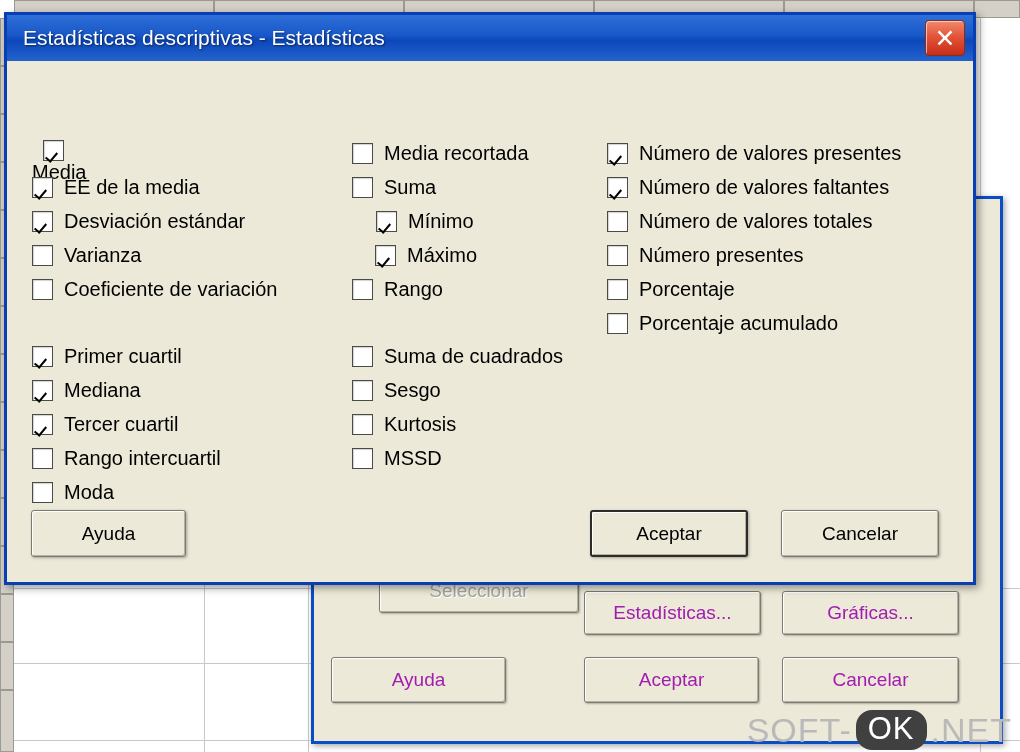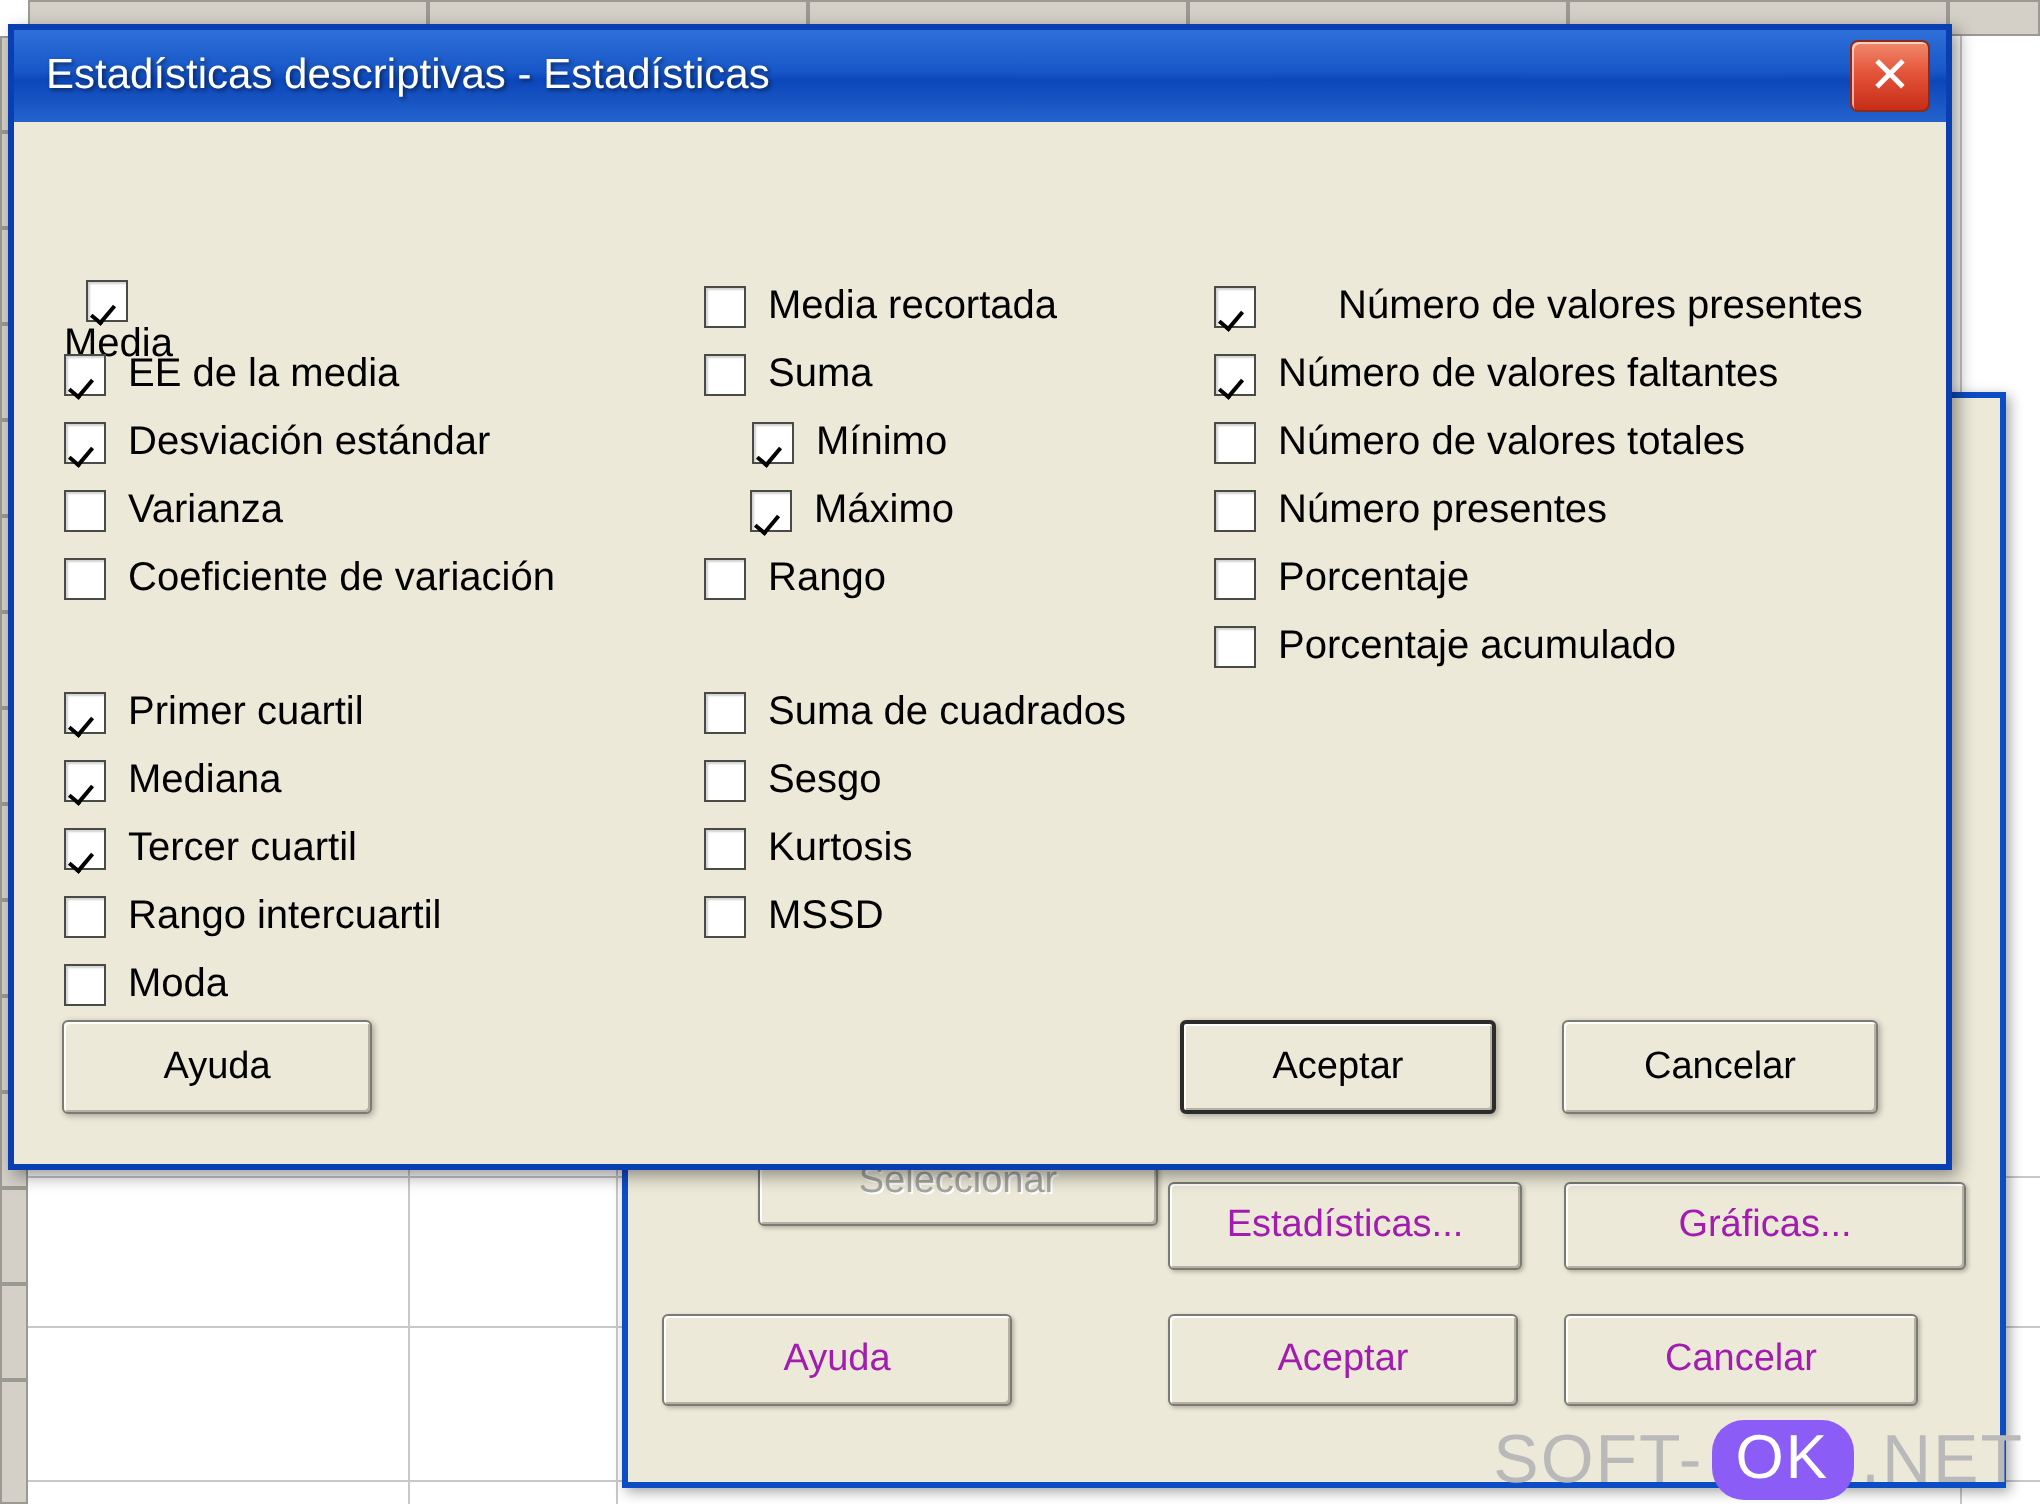--- a/index.html
+++ b/index.html
@@ -191,21 +191,21 @@
     right: 8px;
     bottom: 2px;
     display: flex;
     align-items: center;
     font-size: 34px;
     color: #b9b9b9;
     font-family: "Liberation Sans", sans-serif;
     letter-spacing: 1px;
   }
   #watermark .ok-pill {
-    background: #8b5cf6;
+    background: #404040;
     color: #ffffff;
     border-radius: 16px;
     padding: 1px 12px 3px 12px;
     margin: 0 4px;
     font-size: 31px;
   }
 </style>
 </head>
 <body>
 
@@ -237,21 +237,21 @@
   <div class="grid-line-v" style="left:308px; top:18px; height:734px;"></div>
   <div class="grid-line-h" style="left:14px; top:588px; width:1006px;"></div>
   <div class="grid-line-h" style="left:14px; top:663px; width:1006px;"></div>
   <div class="grid-line-h" style="left:14px; top:740px; width:1006px;"></div>
   <div class="grid-line-v" style="left:980px; top:18px; height:734px;"></div>
 </div>
 
 <div id="parent-dialog">
   <div class="pbtn disabled" style="left:65px; top:370px; width:200px; height:44px;">Seleccionar</div>
   <div class="pbtn" style="left:270px; top:392px; width:177px; height:44px;">Estadísticas...</div>
-  <div class="pbtn" style="left:468px; top:392px; width:201px; height:44px;">Gráficas...</div>
+  <div class="pbtn" style="left:468px; top:392px; width:177px; height:44px;">Gráficas...</div>
   <div class="pbtn" style="left:17px; top:458px; width:175px; height:46px;">Ayuda</div>
   <div class="pbtn" style="left:270px; top:458px; width:175px; height:46px;">Aceptar</div>
   <div class="pbtn" style="left:468px; top:458px; width:177px; height:46px;">Cancelar</div>
 </div>
 
 <div id="stats-dialog">
   <div id="titlebar">
     <div id="title-text">
       <span>Estadísticas descriptivas</span><span class="sep"> - </span><span>Estadísticas</span>
     </div>
@@ -333,21 +333,21 @@
     </div>
     <div class="check-row" style="left:345px; top:350px;">
       <span class="cbox"></span>
       <span class="clabel">Kurtosis</span>
     </div>
     <div class="check-row" style="left:345px; top:384px;">
       <span class="cbox"></span>
       <span class="clabel">MSSD</span>
     </div>
 
-    <div class="check-row" style="left:600px; top:79px;gap:30px;">
+    <div class="check-row" style="left:600px; top:79px;">
       <span class="cbox checked"></span>
       <span class="clabel">Número de valores presentes</span>
     </div>
     <div class="check-row" style="left:600px; top:113px;">
       <span class="cbox checked"></span>
       <span class="clabel">Número de valores faltantes</span>
     </div>
     <div class="check-row" style="left:600px; top:147px;">
       <span class="cbox"></span>
       <span class="clabel">Número de valores totales</span>

